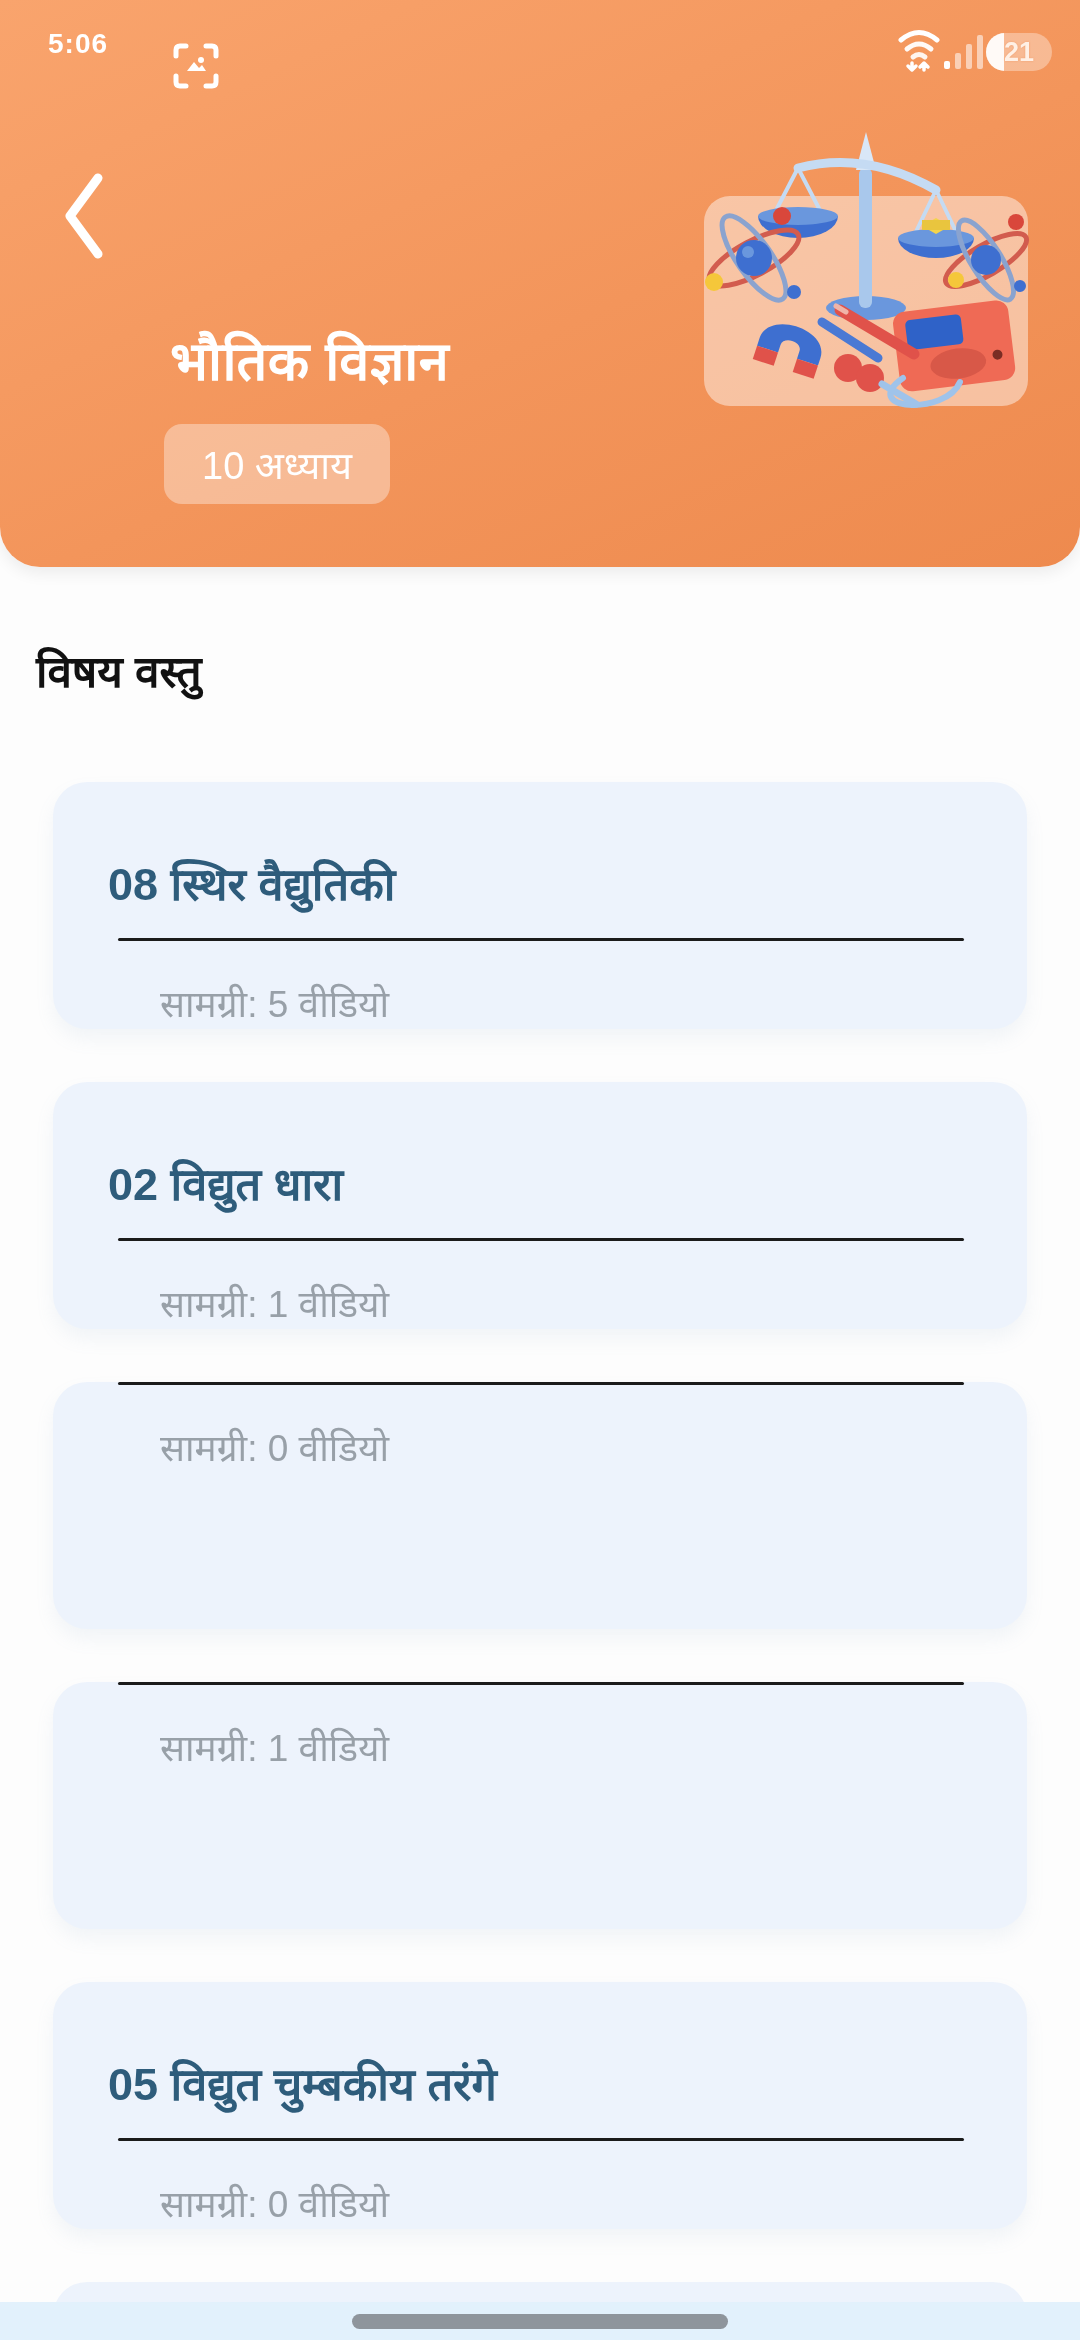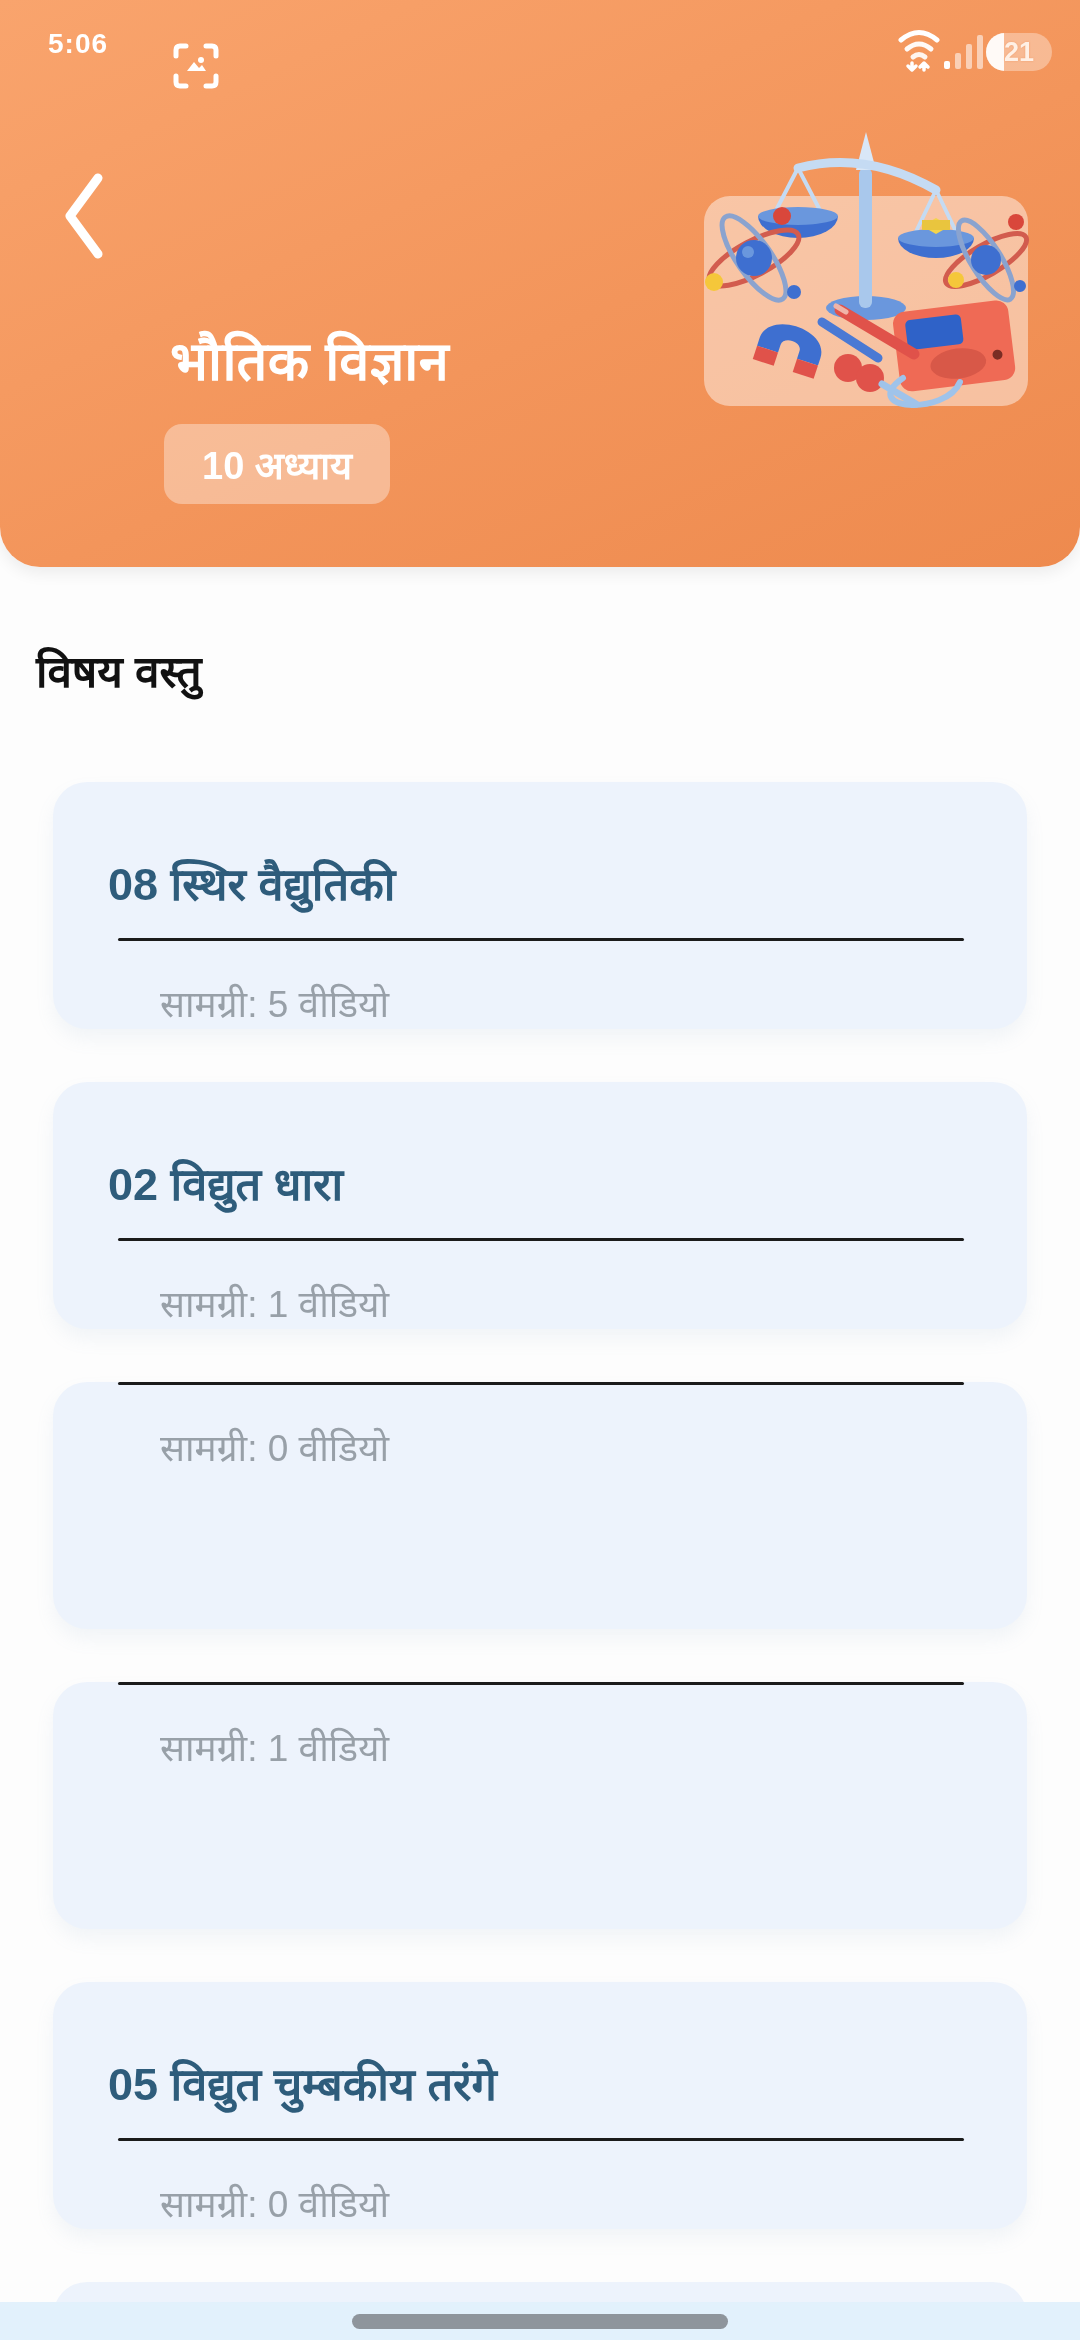--- a/index.html
+++ b/index.html
@@ -24,21 +24,21 @@
   .battery{position:relative;width:66px;height:38px;border-radius:19px;background:rgba(255,255,255,.34);overflow:hidden;
     display:flex;align-items:center;justify-content:center;}
   .battery .fill{position:absolute;left:0;top:0;bottom:0;width:27%;background:rgba(255,255,255,.92);}
   .battery .pct{position:relative;font-size:27px;font-weight:bold;color:rgba(255,244,236,.95);
     text-shadow:0 0 2px rgba(233,128,66,.55);}
 
   .back-btn{position:absolute;left:52px;top:168px;width:64px;height:96px;cursor:pointer;}
 
   .header-title{position:absolute;left:170px;top:322px;font-size:54px;font-weight:bold;color:#fff;letter-spacing:.5px;}
   .chapter-badge{position:absolute;left:164px;top:424px;background:rgba(255,255,255,.36);
-    border-radius:18px;padding:14px 38px;font-size:38px;font-weight:bold;color:#fff;}
+    border-radius:18px;padding:14px 38px;font-size:38px;font-weight:normal;color:#fff;}
 
   .illustration{position:absolute;left:698px;top:110px;width:336px;height:300px;}
 
   
   .section-title{position:absolute;left:36px;top:640px;font-size:44px;font-weight:bold;color:var(--ink);}
 
   .chapter-list{position:absolute;top:782px;left:53px;width:974px;}
   .card{position:relative;height:247px;background:var(--card-bg);border-radius:34px;margin-bottom:53px;
     box-shadow:0 10px 18px rgba(140,170,200,.10);cursor:pointer;}
   .card-title{padding:70px 40px 0 55px;font-size:45px;font-weight:bold;color:var(--chapter-title);white-space:nowrap;}

